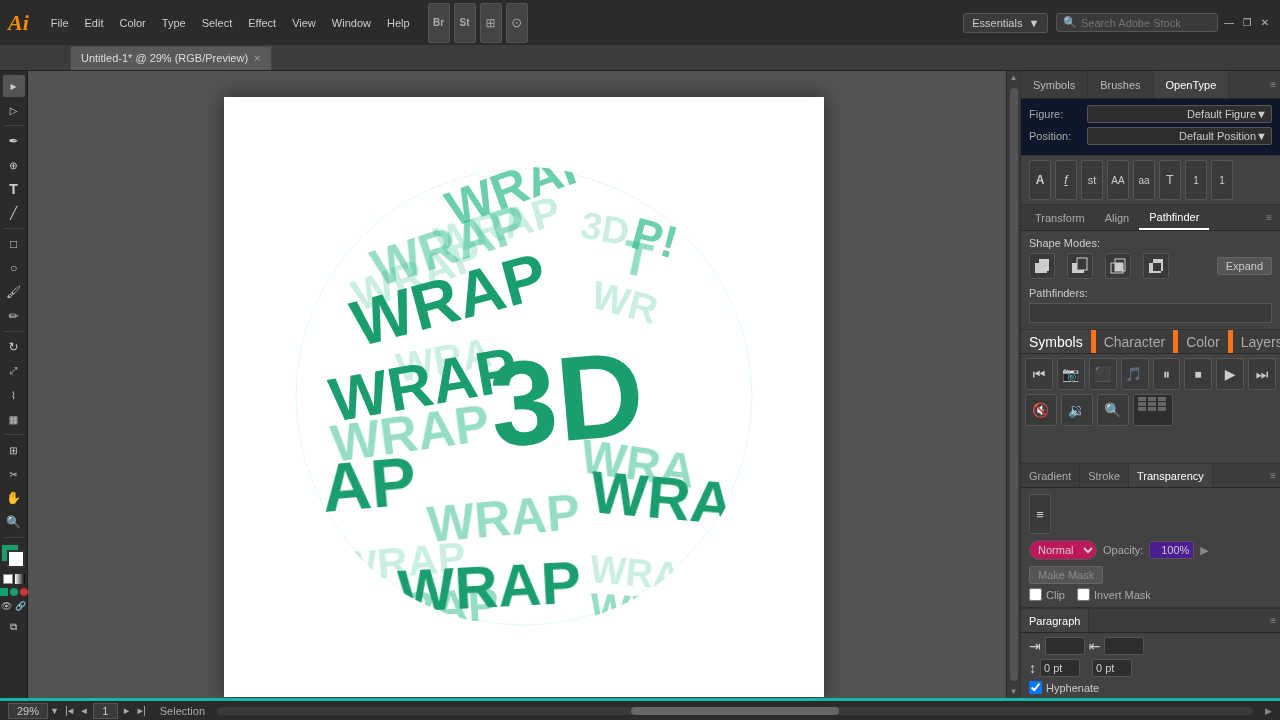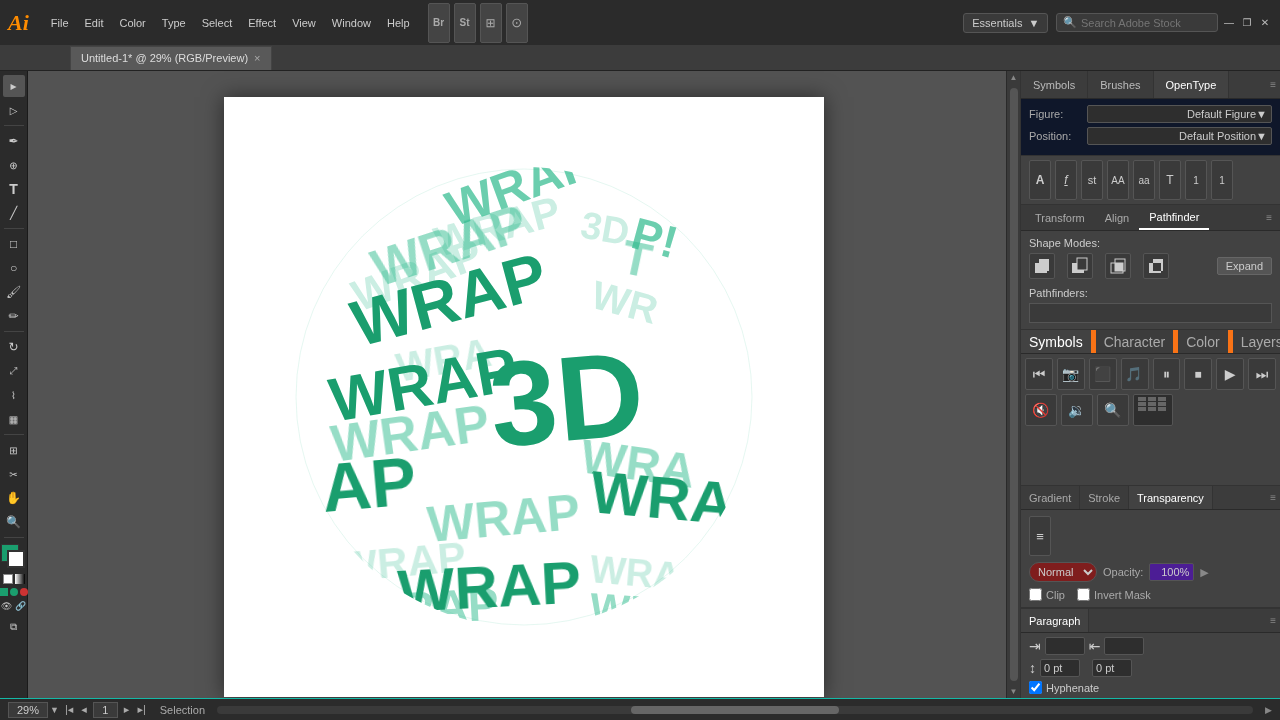--- a/index.html
+++ b/index.html
@@ -354,21 +354,21 @@
     #transparency-controls {
       padding: 6px 8px;
     }
     .blend-row {
       display: flex;
       align-items: center;
       gap: 6px;
       margin-bottom: 6px;
     }
     .blend-select {
-      background: #7f1d1d;
+      background: #be185d;
       border: 1px solid #555;
       color: #ccc;
       font-size: 11px;
       padding: 2px 4px;
       border-radius: 10px;
       width: 68px;
     }
     .opacity-input {
       background: #4c1d95;
       border: 1px solid #555;
@@ -453,21 +453,21 @@
 
     
     #statusbar {
       height: 22px;
       background: #2b2b2b;
       display: flex;
       align-items: center;
       padding: 0 8px;
       font-size: 11px;
       color: #aaa;
-      border-top: 1px solid #14b8a6;
+      border-top: 3px solid #14b8a6;
       gap: 4px;
     }
     .zoom-control {
       display: flex;
       align-items: center;
       gap: 2px;
     }
     .zoom-input {
       background: #3a3a3a;
       border: 1px solid #555;
@@ -804,20 +804,23 @@
           <div class="icon-btn" style="font-size:13px;">≡</div>
         </div>
         <div class="blend-row">
           <select class="blend-select">
             <option>Normal</option>
           </select>
           <span style="font-size:11px; color:#aaa;">Opacity:</span>
           <input class="opacity-input" type="text" value="100%" style="">
           <span style="font-size:11px; color:#888; cursor:pointer;">▶</span>
         </div>
+        <div class="mask-section">
+          <button class="mask-btn">Make Mask</button>
+        </div>
         <div style="margin-top:4px; display:flex; gap:12px;">
           <div class="checkbox-row">
             <input type="checkbox" style="">
             <span>Clip</span>
           </div>
           <div class="checkbox-row">
             <input type="checkbox" style="">
             <span>Invert Mask</span>
           </div>
         </div>

